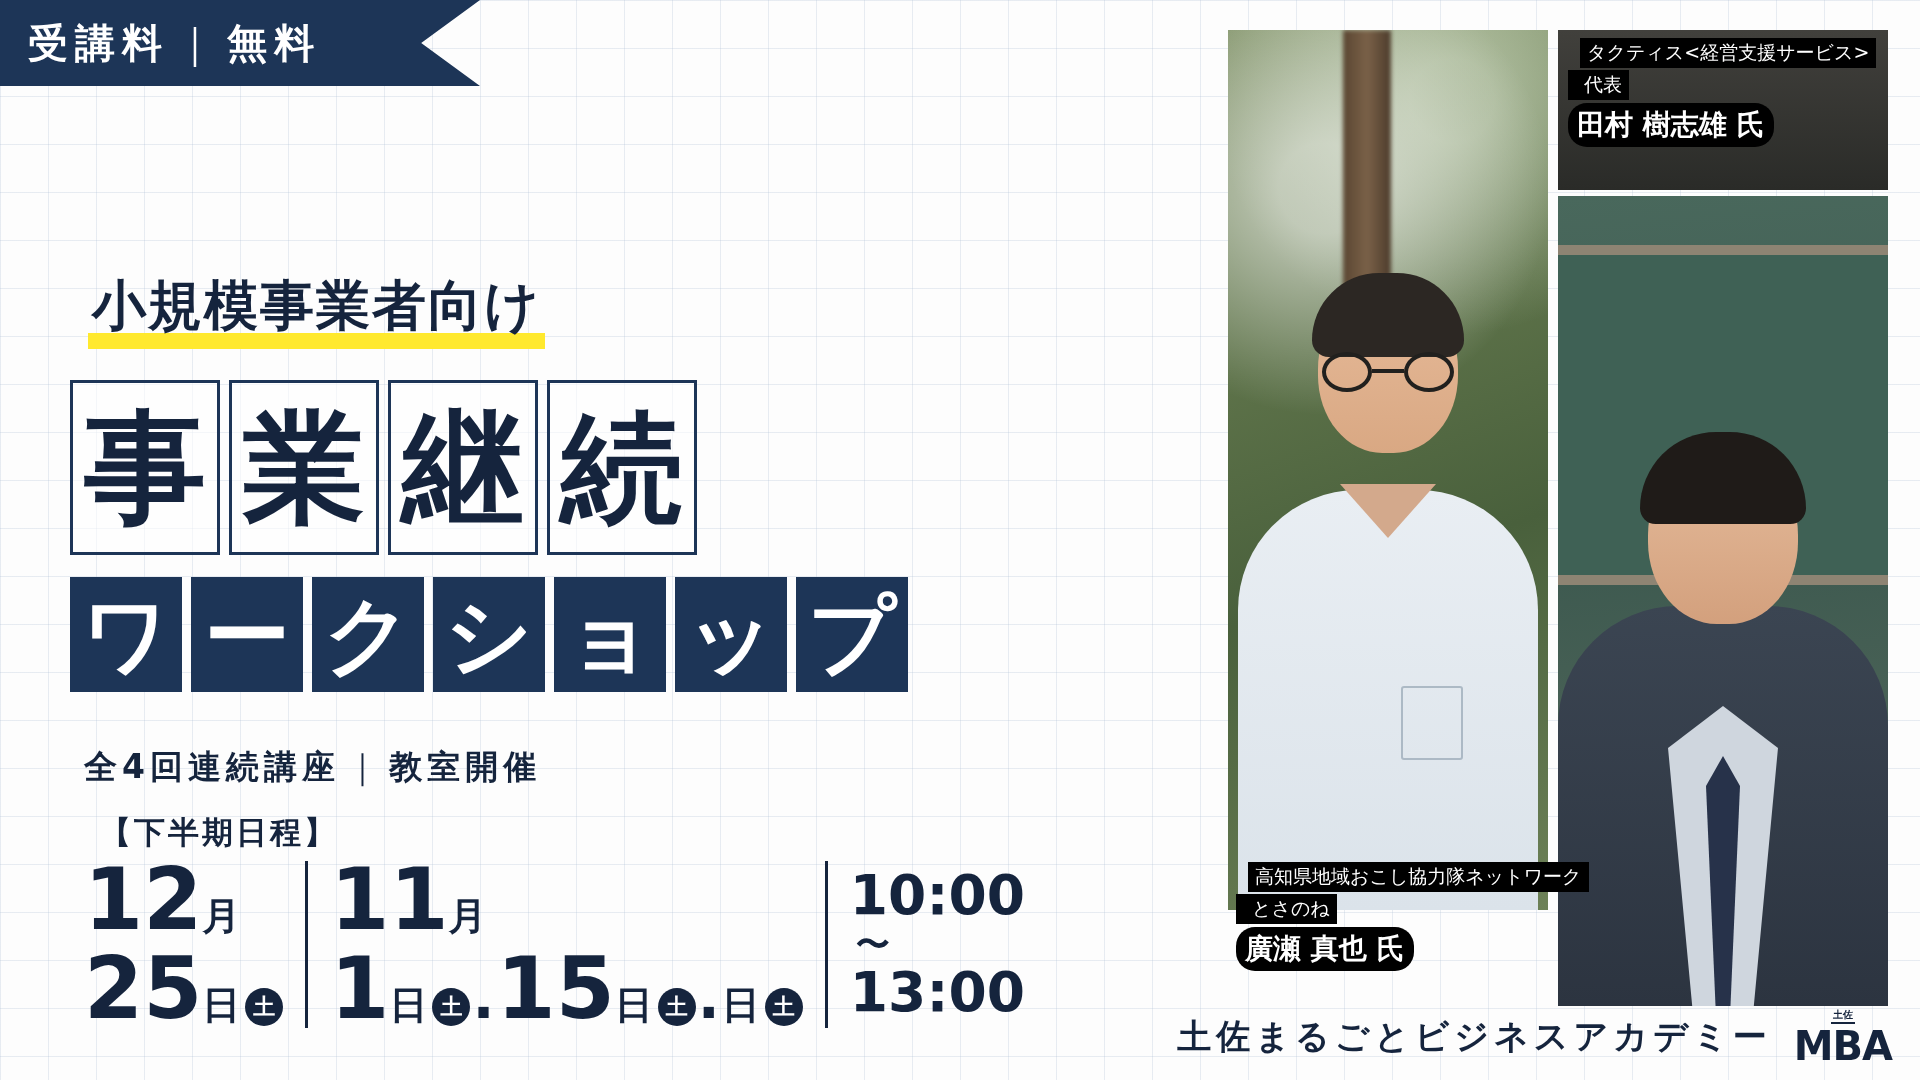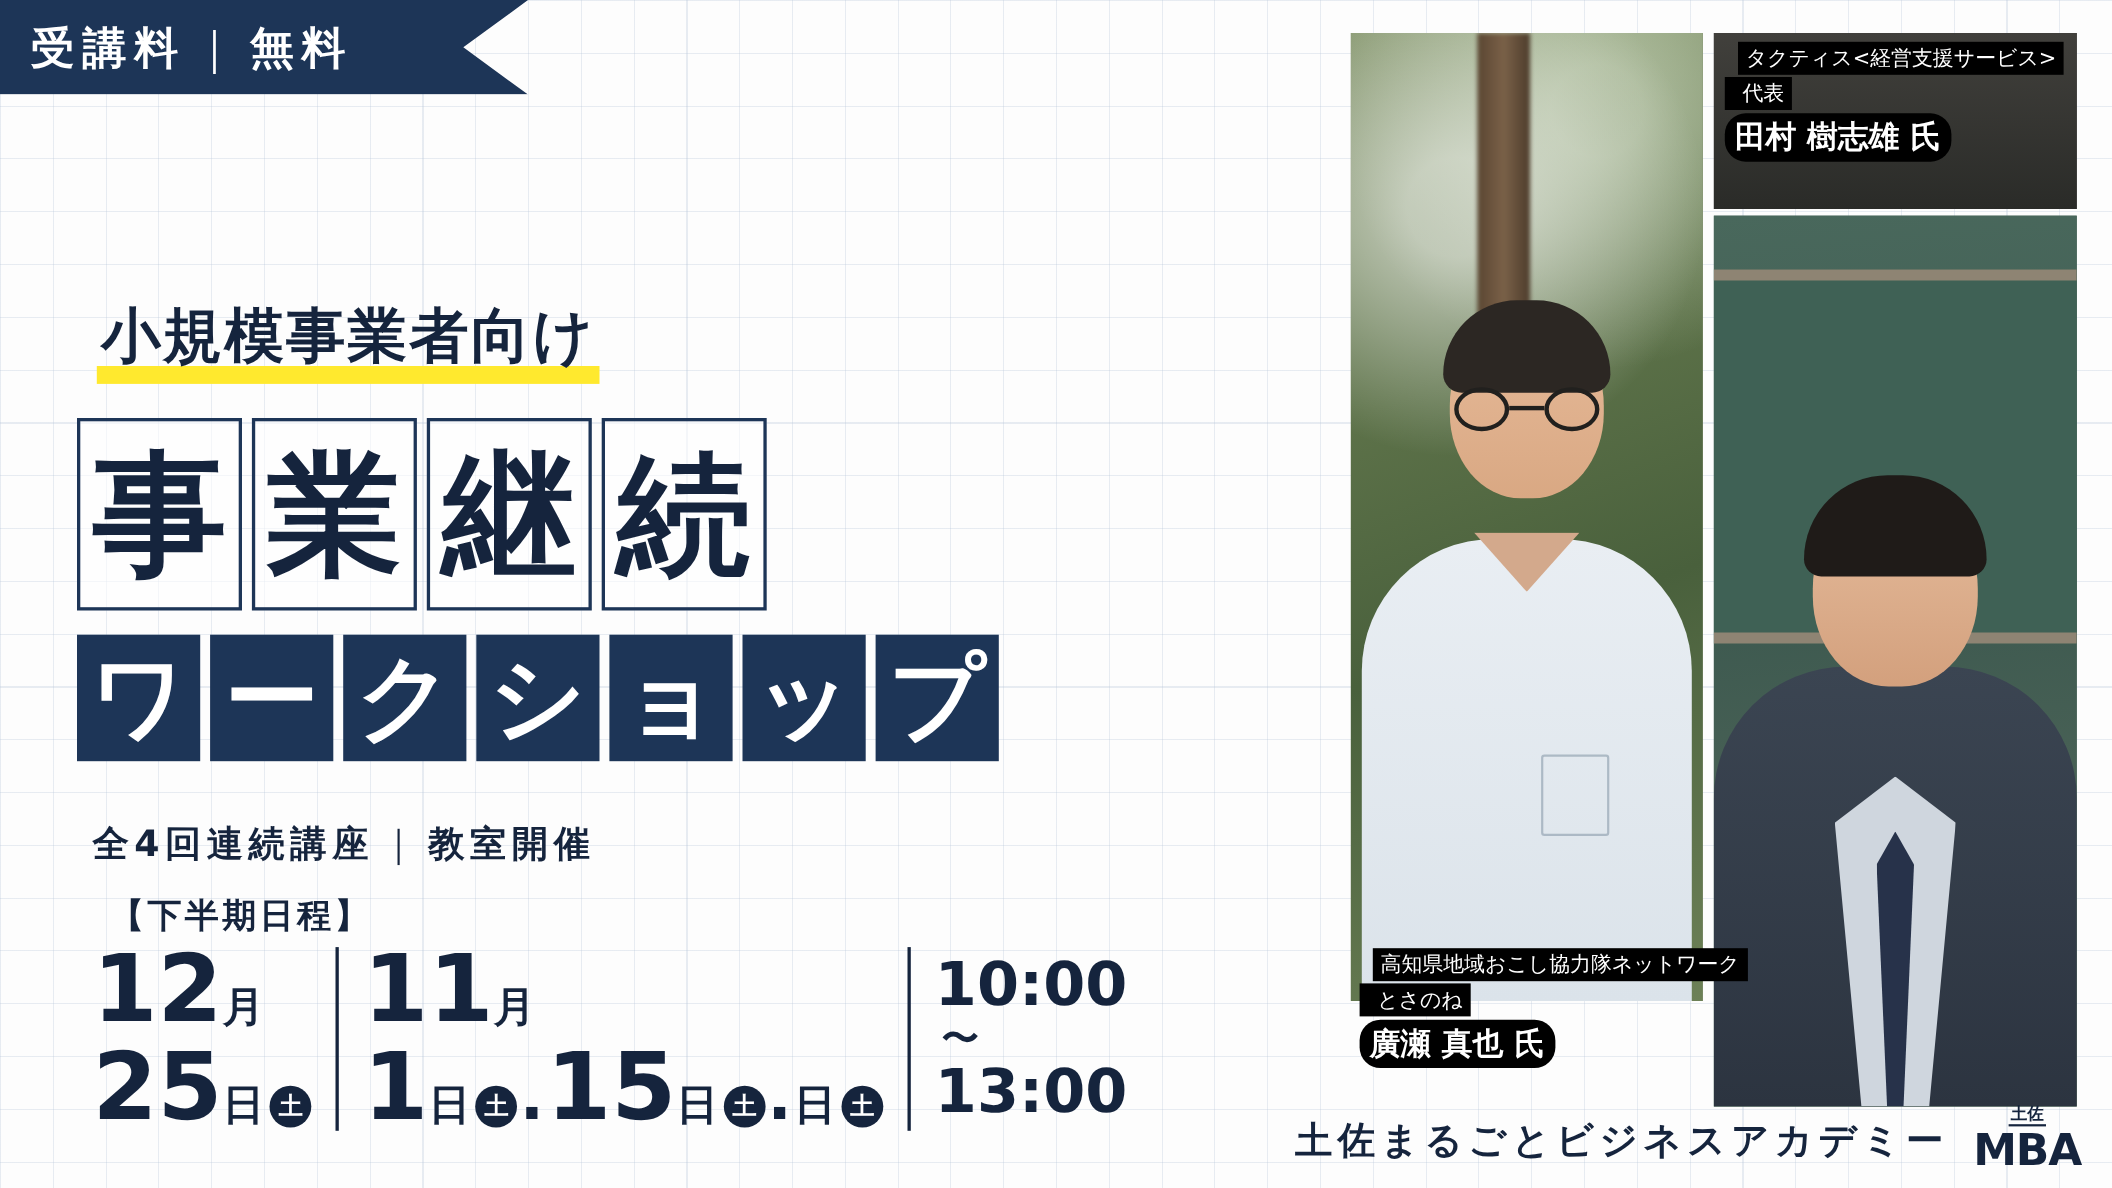--- a/index.html
+++ b/index.html
@@ -241,21 +241,21 @@
   .brand {
     position: absolute; right: 28px; bottom: 14px;
     display: flex; align-items: flex-end; gap: 22px;
   }
   .brand-text {
     font-size: 34px; font-weight: bold; color: #15243d; letter-spacing: 5px;
     white-space: nowrap; padding-bottom: 6px;
   }
   .logo { display: flex; flex-direction: column; align-items: center; }
   .logo-top {
-    font-size: 15px; font-weight: bold; color: #15243d; letter-spacing: 0;
+    font-size: 10px; font-weight: bold; color: #15243d; letter-spacing: 0;
     line-height: 1; margin-bottom: 2px;
     border-bottom: 2px solid #15243d; padding: 0 2px 2px 2px;
   }
   .logo-main {
     font-size: 40px; font-weight: bold; color: #15243d; letter-spacing: -1px;
     line-height: 1;
   }
 </style>
 </head>
 <body>

